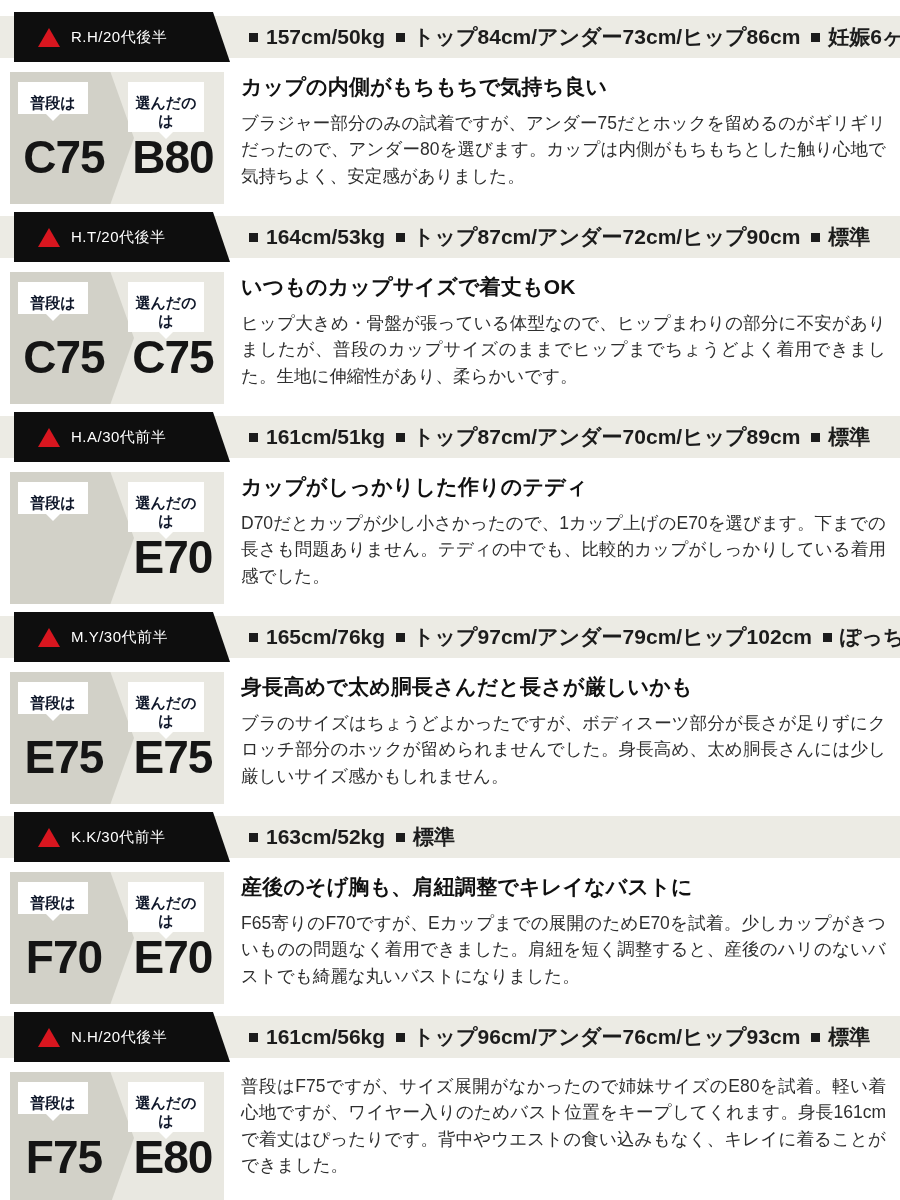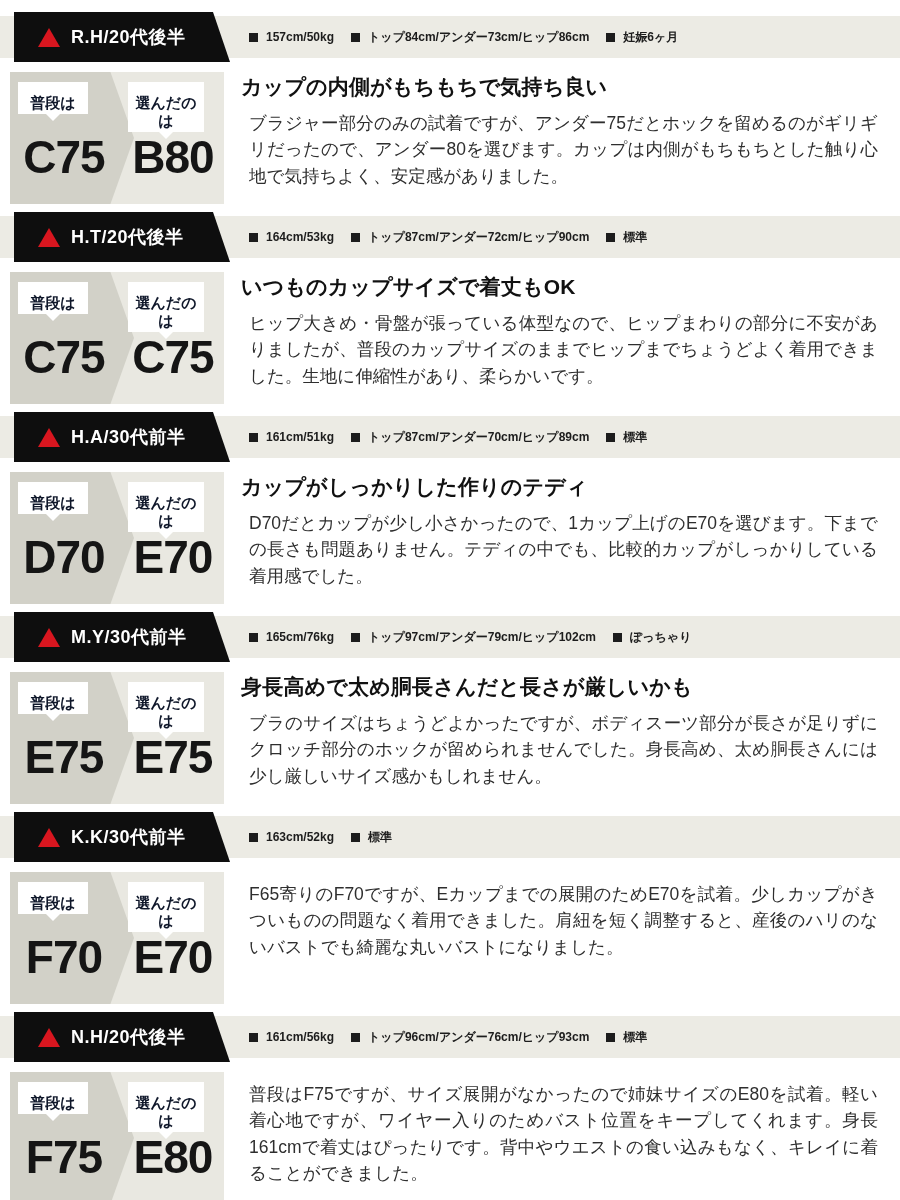--- a/index.html
+++ b/index.html
@@ -24,26 +24,26 @@
     position: absolute; left: 14px; top: 0; bottom: 0; width: 216px;
     background: #0e0e0e;
     clip-path: polygon(0 0, calc(100% - 17px) 0, 100% 100%, 0 100%);
     display: flex; align-items: center;
     padding-left: 24px;
     color: #ffffff;
   }
   .person-icon { width: 22px; margin-right: 11px; flex: none; }
   .person-head { width: 13px; height: 13px; border-radius: 50%; background: #d8161f; margin: 0 auto; }
   .person-torso { width: 22px; height: 19px; background: #d8161f; clip-path: polygon(50% 0, 100% 100%, 0 100%); margin-top: 1px; }
-  .name-text { font-size: 18px; font-weight: bold; letter-spacing: 0.5px; white-space: nowrap; }
+  .name-text { font-size: 15px; font-weight: normal; letter-spacing: 0.5px; white-space: nowrap; }
 
   .stats {
     position: absolute; left: 249px; right: 8px; top: 0; bottom: 0;
-    display: flex; gap: 17px;
-    font-weight: bold; font-size: 12px; color: #1c1c1c; white-space: nowrap;
+    display: flex; gap: 11px;
+    font-weight: bold; font-size: 21px; color: #1c1c1c; white-space: nowrap;
   }
   .stat { display: flex; align-items: center; gap: 8px; }
   .bullet { width: 9px; height: 9px; background: #1c1c1c; flex: none; }
 
   
   .rev-body { display: flex; align-items: flex-start; padding: 10px 14px 0 10px; }
 
   .size-panel {
     position: relative; width: 214px; height: 132px;
     background: #e9e8e1; flex: none; margin-right: 17px;
@@ -69,21 +69,21 @@
   .size-value {
     position: absolute; top: 38px; bottom: 0;
     display: flex; align-items: center; justify-content: center;
     font-size: 46px; font-weight: bold; color: #151515; letter-spacing: -1px;
   }
   .val-usual { left: 0; width: 108px; }
   .val-chosen { left: 112px; right: 0; }
 
   .rev-content { flex: 1; min-width: 0; padding-top: 1px; }
   .rev-title { font-size: 21px; font-weight: bold; color: #111111; margin: 0 0 9px; letter-spacing: 0.2px; }
-  .rev-text { font-size: 17.5px; line-height: 1.5; color: #2e2e2e; margin: 8px; text-align: justify; }
+  .rev-text { font-size: 17.5px; line-height: 1.5; color: #2e2e2e; margin: 0; text-align: justify; }
 </style>
 </head>
 <body>
 
 <div class="page">
 
   <section class="review-block">
     <div class="rev-header">
       <div class="header-strip"></div>
       <div class="name-plate">
@@ -177,21 +177,20 @@
             <span class="bullet"></span>
             <span>標準</span>
           </span>
       </div>
     </div>
     <div class="rev-body">
       <div class="size-panel">
         <div class="size-usual-bg"></div>
         <div class="size-tag tag-usual">普段は</div>
         <div class="size-tag tag-chosen">選んだのは</div>
-        <div class="size-value val-usual">D70</div>
         <div class="size-value val-chosen">E70</div>
       </div>
       <div class="rev-content">
         <h3 class="rev-title">カップがしっかりした作りのテディ</h3>
         <p class="rev-text">D70だとカップが少し小さかったので、1カップ上げのE70を選びます。下までの長さも問題ありません。テディの中でも、比較的カップがしっかりしている着用感でした。</p>
       </div>
     </div>
   </section>
 
   <section class="review-block">
@@ -251,20 +250,21 @@
     </div>
     <div class="rev-body">
       <div class="size-panel">
         <div class="size-usual-bg"></div>
         <div class="size-tag tag-usual">普段は</div>
         <div class="size-tag tag-chosen">選んだのは</div>
         <div class="size-value val-usual">F70</div>
         <div class="size-value val-chosen">E70</div>
       </div>
       <div class="rev-content">
+        <h3 class="rev-title">産後のそげ胸も、肩紐調整でキレイなバストに</h3>
         <p class="rev-text">F65寄りのF70ですが、Eカップまでの展開のためE70を試着。少しカップがきついものの問題なく着用できました。肩紐を短く調整すると、産後のハリのないバストでも綺麗な丸いバストになりました。</p>
       </div>
     </div>
   </section>
 
   <section class="review-block">
     <div class="rev-header">
       <div class="header-strip"></div>
       <div class="name-plate">
         <span class="person-icon"><span class="person-head"></span><span class="person-torso" style="display:block"></span></span>

